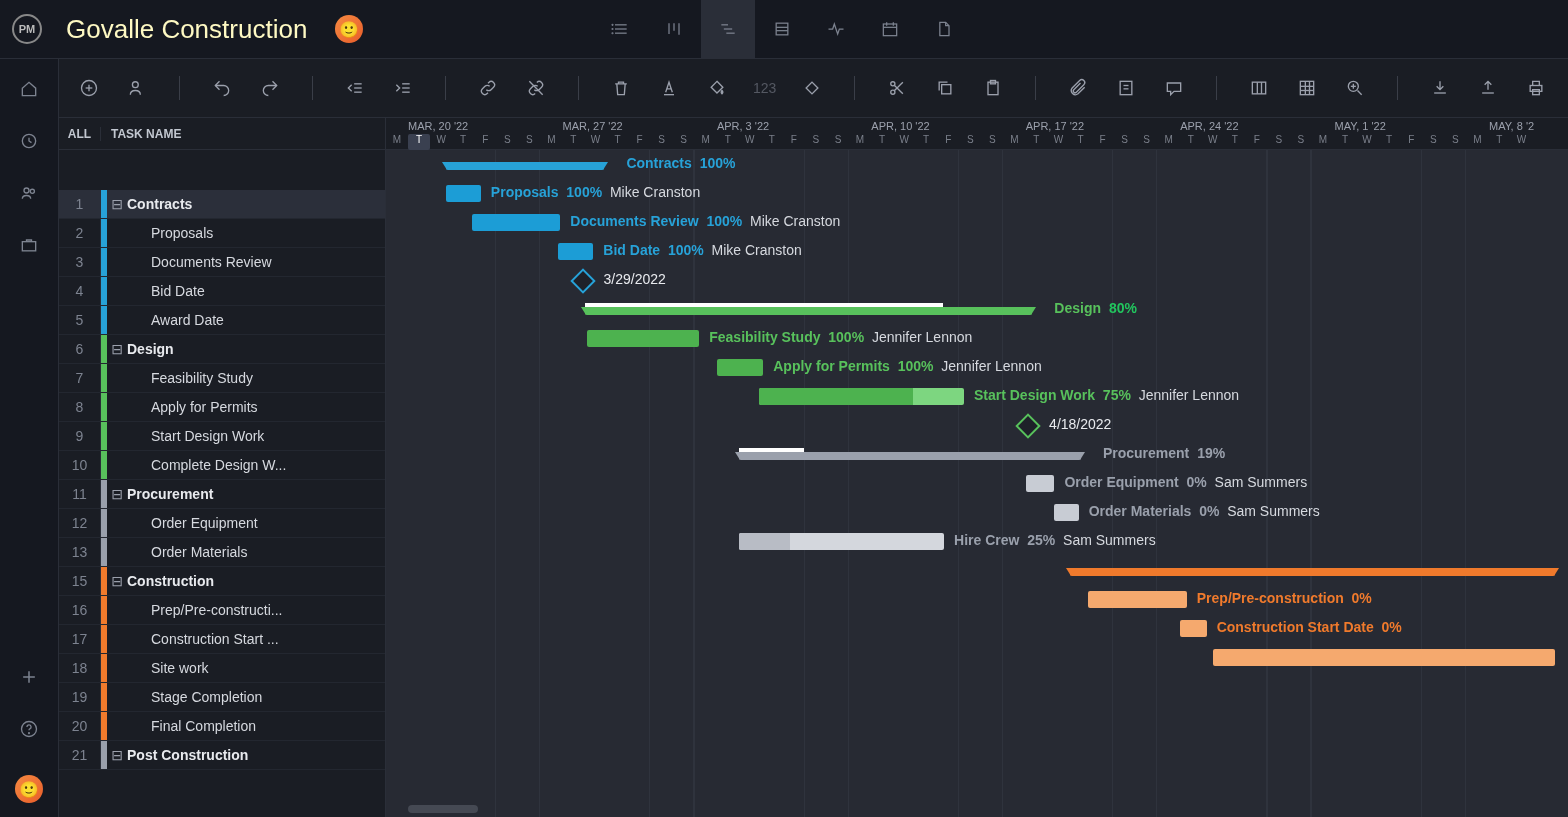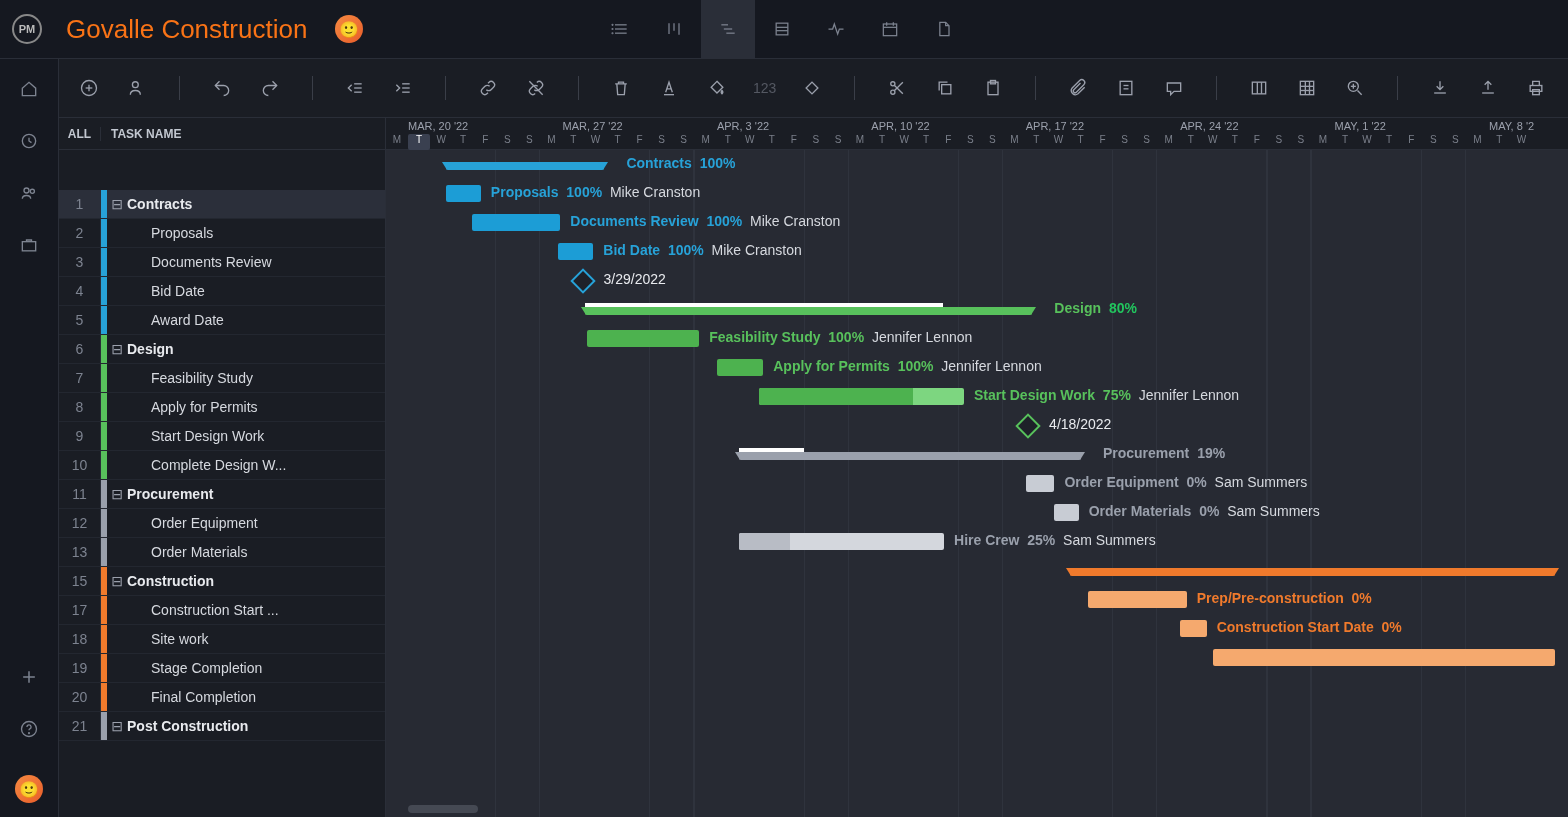--- a/index.html
+++ b/index.html
@@ -1,20 +1,20 @@
 <!DOCTYPE html>
 <html><head>
 <meta charset="utf-8">
 <style>
 * { margin: 0; padding: 0; box-sizing: border-box; }
 body { font-family: -apple-system, BlinkMacSystemFont, "Segoe UI", Arial, sans-serif; background: #1a1d24; color: #c2c7d0; width: 1568px; height: 817px; overflow: hidden; font-size: 13px; }
 .app { display: grid; grid-template-columns: 59px 1fr; grid-template-rows: 59px 59px 1fr; height: 100%; }
 .header { grid-column: 1 / 3; grid-row: 1; display: flex; align-items: center; background: #151820; border-bottom: 1px solid #2a2e38; padding: 16px 12px; }
 .logo { width: 30px; height: 30px; border: 2px solid #888; border-radius: 50%; display: flex; align-items: center; justify-content: center; font-size: 11px; font-weight: bold; color: #bbb; margin-right: 24px; }
-.project-title { font-size: 26px; font-weight: 400; color: #f97316; margin-right: 28px; }
+.project-title { font-size: 26px; font-weight: 400; color: #fef9c3; margin-right: 28px; }
 .avatar-sm { width: 28px; height: 28px; border-radius: 50%; background: linear-gradient(135deg, #f58a42, #e85d2a); display: flex; align-items: center; justify-content: center; }
 .avatar-sm::after { content: "🙂"; font-size: 16px; }
 .header-views { display: flex; margin-left: auto; gap: 0; }
 .header-view-btn { width: 54px; height: 59px; display: flex; align-items: center; justify-content: center; color: #7d8390; cursor: pointer; }
 .header-view-btn.active { background: #2a2e38; }
 .header-search { margin-left: auto; width: 40px; display: flex; align-items: center; justify-content: center; color: #9ba0ac; }
 .toolbar { grid-column: 2 / 3; grid-row: 2; display: flex; align-items: center; background: #1a1d24; border-bottom: 1px solid #2a2e38; padding: 0 18px; gap: 24px; }
 .tb-btn { width: 24px; height: 24px; display: flex; align-items: center; justify-content: center; color: #9ba0ac; cursor: pointer; }
 .tb-sep { width: 1px; height: 24px; background: #3a3e48; margin: 0 6px; }
 .tb-num { color: #545862; font-size: 14px; }
@@ -451,20 +451,26 @@
             <div class="task-expand"></div>
             <div class="task-label child">Order Materials</div>
           </div>
           <div class="task-row">
             <div class="task-num">15</div>
             <div class="task-color" style="background: rgb(240, 122, 44);"></div>
             <div class="task-expand">⊟</div>
             <div class="task-label group">Construction</div>
           </div>
           <div class="task-row">
+            <div class="task-num">16</div>
+            <div class="task-color" style="background: rgb(240, 122, 44);"></div>
+            <div class="task-expand"></div>
+            <div class="task-label child">Prep/Pre-constructi...</div>
+          </div>
+          <div class="task-row">
             <div class="task-num">17</div>
             <div class="task-color" style="background: rgb(240, 122, 44);"></div>
             <div class="task-expand"></div>
             <div class="task-label child">Construction Start ...</div>
           </div>
           <div class="task-row">
             <div class="task-num">18</div>
             <div class="task-color" style="background: rgb(240, 122, 44);"></div>
             <div class="task-expand"></div>
             <div class="task-label child">Site work</div>

